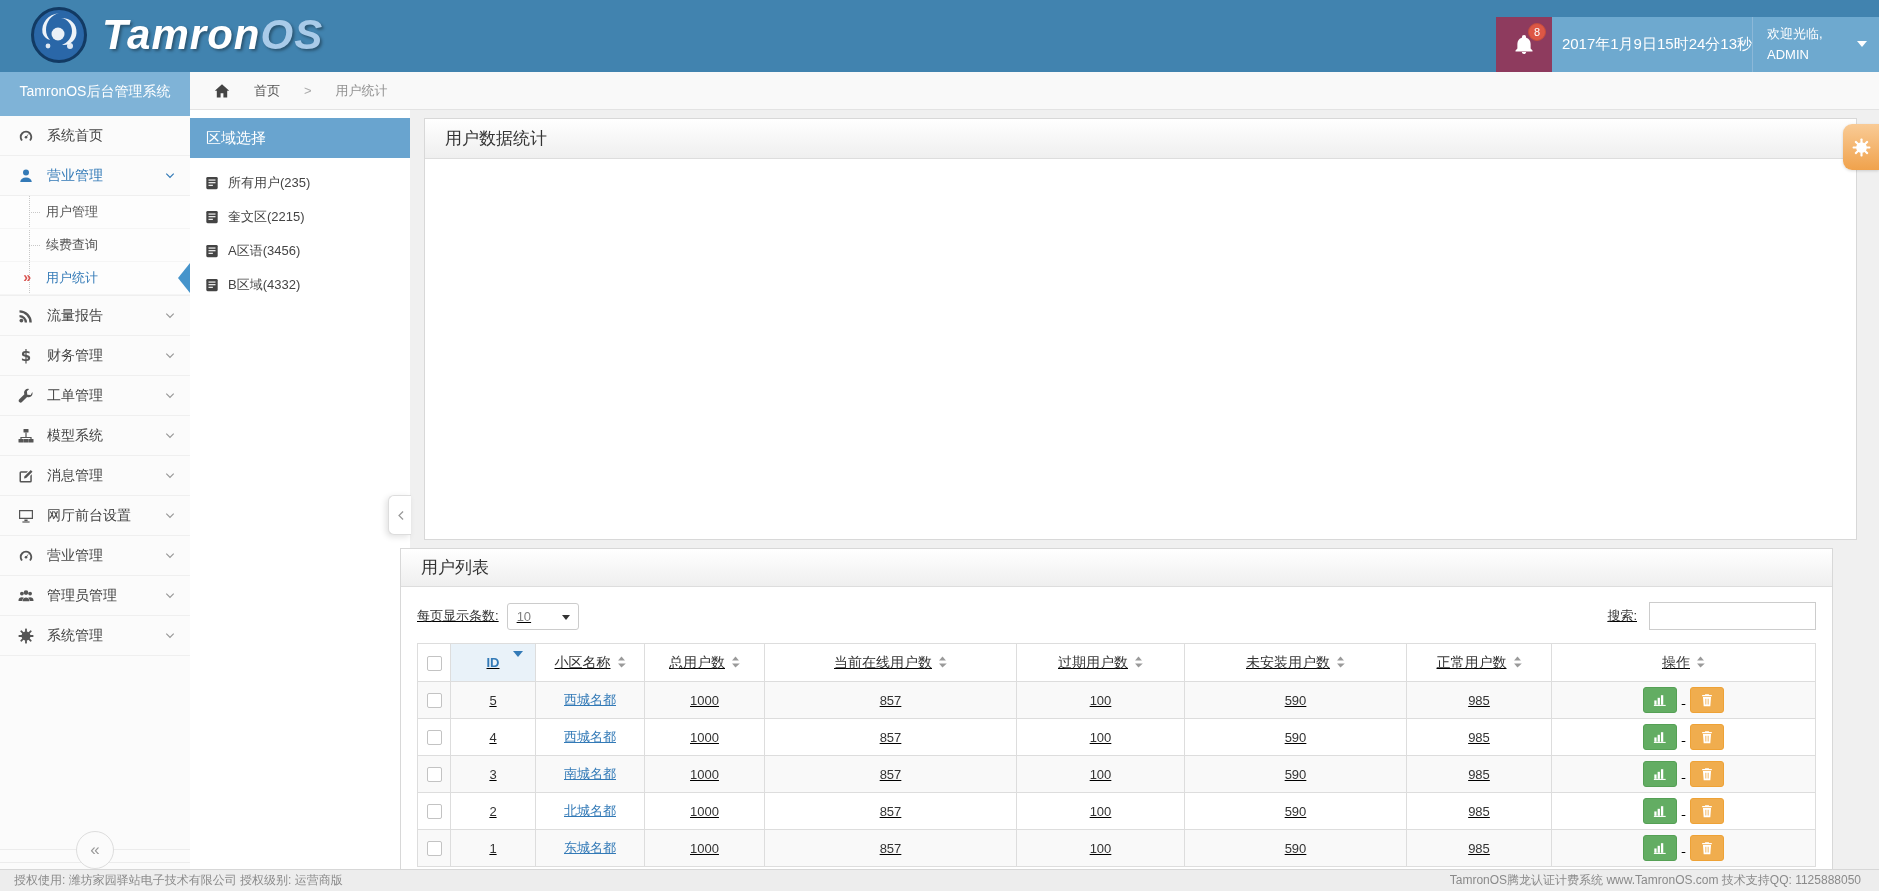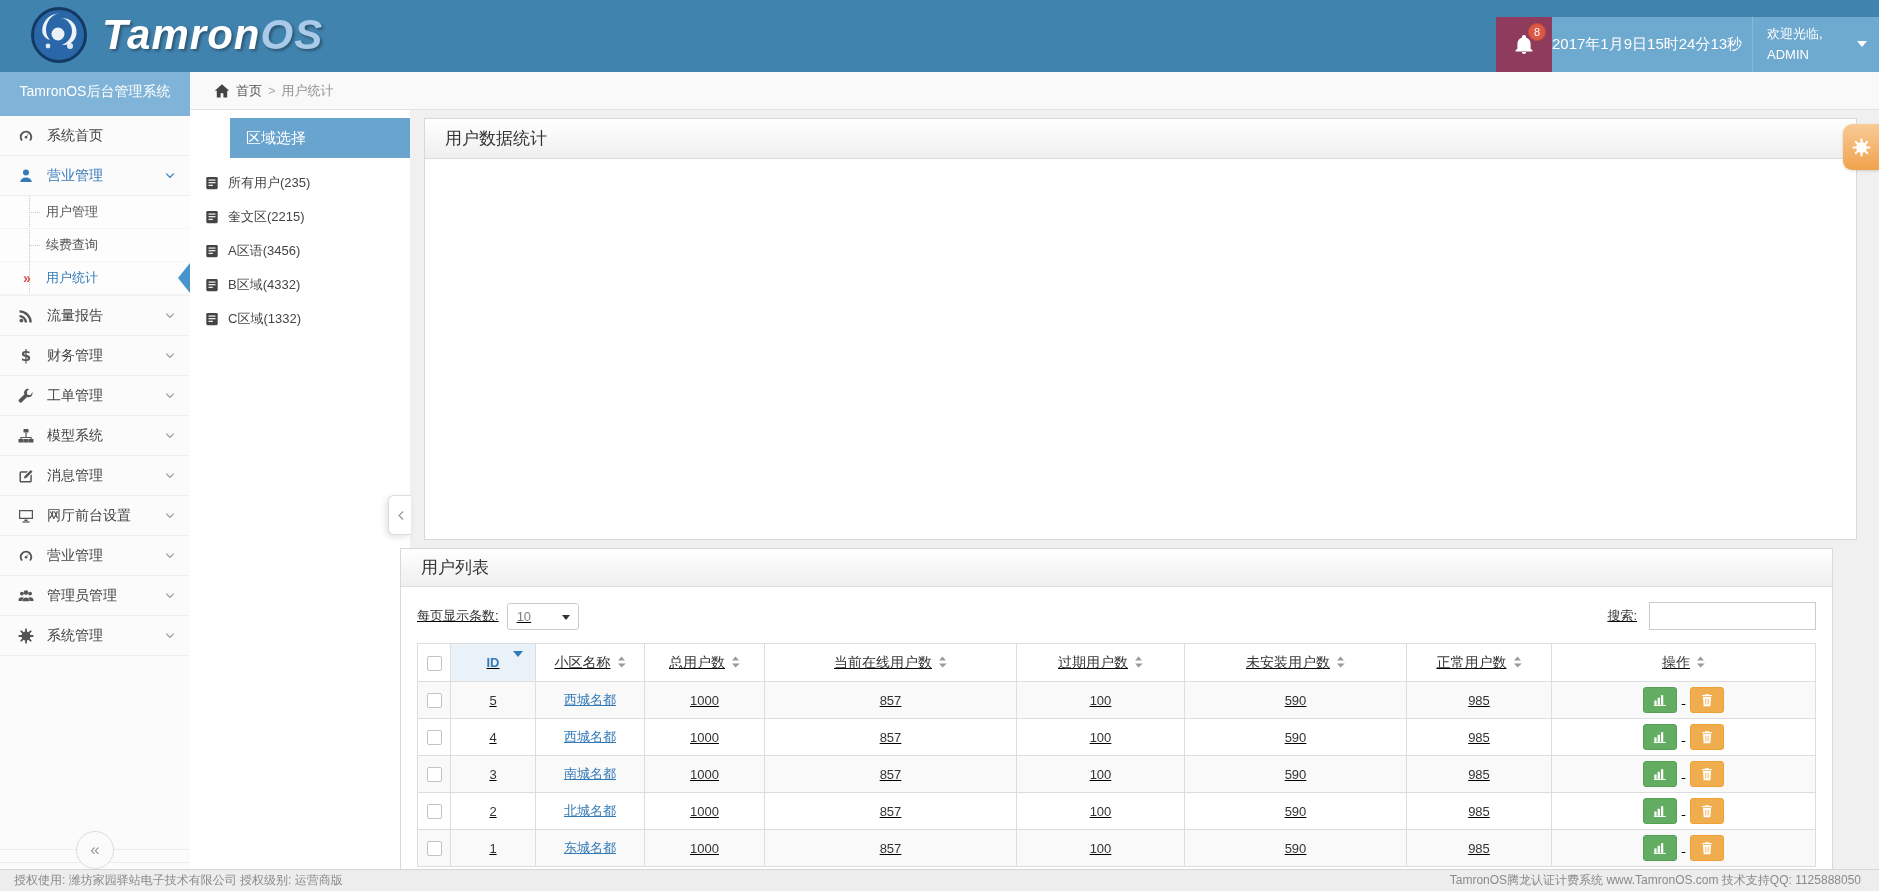--- a/index.html
+++ b/index.html
@@ -12,62 +12,62 @@
   .brand { position:absolute; left:30px; top:6px; display:flex; align-items:center; gap:14px; }
   .brand-text { font-size:42px; font-weight:bold; font-style:italic; letter-spacing:1px;
                 text-shadow:2px 2px 3px rgba(0,0,0,.35); white-space:nowrap; }
   .brand-text .t1 { color:#ffffff; }
   .brand-text .t2 { color:#a9cbe9; }
   .hd-right { position:absolute; right:0; top:17px; height:55px; display:flex; }
   .bell-box { width:56px; background:#8e3b5e; position:relative; display:flex; align-items:center; justify-content:center; cursor:pointer; }
   .bell-box svg { width:20px; height:20px; color:#fff; }
   .badge { position:absolute; top:6px; right:6px; min-width:18px; height:18px; border-radius:50%;
            background:#dd5745; border:1px solid #c24c3e; color:#fff; font-size:11px; line-height:16px; text-align:center; }
-  .dt-box { width:200px; background:#6ea9cf; color:#fff; font-size:15px; display:flex; align-items:center; justify-content:flex-start; }
+  .dt-box { width:200px; background:#6ea9cf; color:#fff; font-size:15px; display:flex; align-items:center; justify-content:flex-end; }
   .adm-box { width:127px; background:#6ea9cf; border-left:1px solid #8cb8d8; color:#fff; font-size:13px;
              display:flex; flex-direction:column; justify-content:center; padding-left:14px; line-height:1.55; position:relative; cursor:pointer; }
   .adm-caret { position:absolute; right:12px; top:24px; width:0; height:0; border:5px solid transparent; border-top:6px solid #fff; }
 
   
   .sb { position:absolute; left:0; top:72px; width:190px; height:797px; background:#fbfbfb; z-index:10; }
   .sb-title { height:44px; line-height:38px; background:#7fb3d7; color:#fff; font-size:14px; text-align:center; }
   .nav-item { display:flex; align-items:center; height:40px; padding:0 14px 0 18px;
               border-bottom:1px solid #efefef; color:#444; font-size:14px; cursor:pointer; position:relative; }
   .nav-item .nic { width:16px; height:16px; margin-right:13px; color:#555; flex:none; }
   .nav-item .chev { width:12px; height:12px; margin-left:auto; color:#999; flex:none; }
   .nav-item.act { color:#337ab7; }
   .nav-item.act .nic, .nav-item.act .chev { color:#337ab7; }
-  .subnav { position:relative; border-bottom:1px solid #efefef; background:#fdfdfd; }
+  .subnav { position:relative; border-bottom:1px solid #efefef; background:#fdfdfd;font-family:Liberation Mono, monospace; }
   .subnav::before { content:""; position:absolute; left:29px; top:0; height:100%; border-left:1px dotted #c8c8c8; }
   .sub-item { height:33px; display:flex; align-items:center; padding-left:46px; font-size:13px; color:#555;
               position:relative; border-bottom:1px solid #f5f5f5; cursor:pointer; }
   .sub-item::before { content:""; position:absolute; left:29px; top:16px; width:11px; border-top:1px dotted #c8c8c8; }
   .sub-item.on { color:#337ab7; }
   .sub-item.on::before { display:none; }
   .sub-item .mk { position:absolute; left:23px; color:#d9534f; font-size:14px; font-weight:bold; }
   .sub-item .tri { position:absolute; right:0; top:50%; margin-top:-15px; width:0; height:0;
                    border:15px solid transparent; border-left:0; border-right:12px solid #4694cb; }
   .sb-line1 { position:absolute; left:0; right:0; top:777px; border-top:1px solid #ececec; }
   .sb-line2 { position:absolute; left:0; right:0; top:790px; border-top:1px solid #ececec; }
   .sb-collapse { position:absolute; left:76px; top:759px; width:38px; height:38px; border-radius:50%;
                  border:1px solid #ddd; background:#fbfbfb; color:#9a9a9a; font-size:17px; line-height:36px;
                  text-align:center; cursor:pointer; z-index:2; }
 
   
   .bc { position:absolute; left:190px; top:72px; right:0; height:38px; background:#f9f9f9;
-        border-bottom:1px solid #e3e3e3; display:flex; align-items:center; gap:6px; padding-left:24px;
+        border-bottom:1px solid #e3e3e3; display:flex; align-items:center; gap:24px; padding-left:24px;
         font-size:13px; z-index:5; }
   .bc .hic { width:16px; height:16px; color:#444; }
   .bc .b-home { color:#555; cursor:pointer; }
   .bc .b-sep { color:#aaa; }
   .bc .b-cur { color:#919191; }
 
   
   .rg { position:absolute; left:190px; top:110px; width:220px; height:759px; background:#fff; z-index:4; }
-  .rg-h { margin-top:8px; height:40px; line-height:40px; background:#69a4cf; color:#fff; font-size:15px; padding-left:16px;margin-left:40px; }
+  .rg-h { margin-top:8px; height:40px; line-height:40px; background:#69a4cf; color:#fff; font-size:15px; padding-left:16px; }
   .rg-list { padding-top:8px; }
   .rg-item { height:34px; display:flex; align-items:center; gap:9px; padding-left:15px; font-size:13px; color:#444; cursor:pointer; }
   .rg-item .ric { width:14px; height:14px; flex:none; }
 
   
   .panel { position:absolute; background:#fff; border:1px solid #d8d8d8; z-index:4; }
   .panel-h { height:40px; line-height:40px; background:linear-gradient(#ffffff,#efefef);
              border-bottom:1px solid #ddd; padding-left:20px; font-size:17px; color:#333; }
   .p1 { left:424px; top:118px; width:1433px; height:422px; }
   .p2 { left:400px; top:548px; width:1433px; height:408px; border-bottom:none; }
@@ -385,26 +385,20 @@
         <svg class="ric" fill="#cf6d9e">
             <use href="#i-card"></use>
           </svg>
         <span>A区语(3456)</span>
       </div>
       <div class="rg-item">
         <svg class="ric" fill="#cf6d9e">
             <use href="#i-card"></use>
           </svg>
         <span>B区域(4332)</span>
-      </div>
-      <div class="rg-item">
-        <svg class="ric" fill="#cf6d9e">
-            <use href="#i-card"></use>
-          </svg>
-        <span>C区域(1332)</span>
       </div>
     </div>
   </div>
 
   <div class="panel p1">
     <div class="panel-h">用户数据统计</div>
     <div></div>
   </div>
 
   <div class="panel p2">

